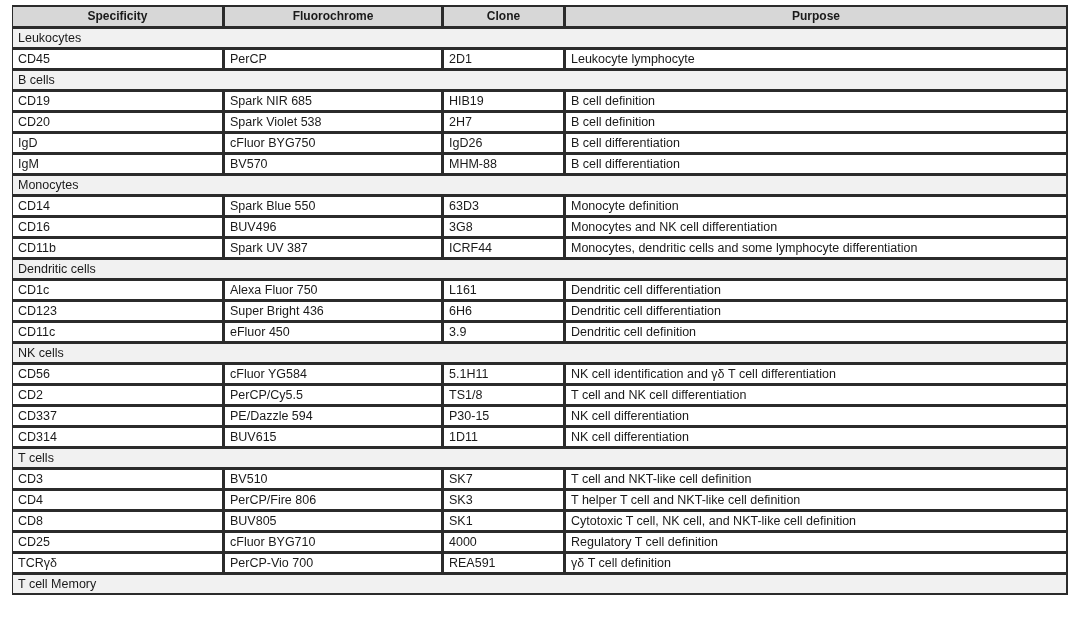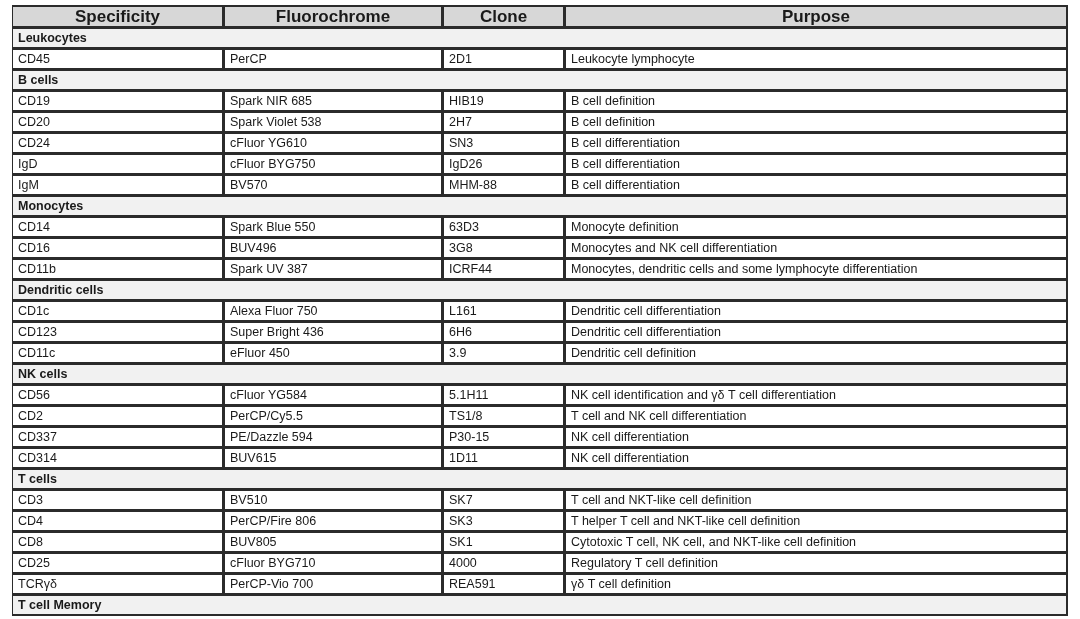--- a/index.html
+++ b/index.html
@@ -49,27 +49,27 @@
     overflow: hidden;
   }
 
   table.panel-table thead th {
     background: #d7d7d7;
     font-weight: bold;
     text-align: center;
     padding: 0;
     height: 19px;
     line-height: 19px;
-    font-size: 17px;
+    font-size: 12px;
     border-top-width: 2px;
   }
 
   tr.section-row td {
     background: #f1f1f1;
-    font-weight: bold;
+    font-weight: normal;
   }
 
   tr.data-row td {
     background: #ffffff;
     font-weight: normal;
   }
 </style>
 </head>
 <body>
 
@@ -108,26 +108,20 @@
           <td>HIB19</td>
           <td>B cell definition</td>
         </tr>
         <tr class="data-row">
           <td>CD20</td>
           <td>Spark Violet 538</td>
           <td>2H7</td>
           <td>B cell definition</td>
         </tr>
         <tr class="data-row">
-          <td>CD24</td>
-          <td>cFluor YG610</td>
-          <td>SN3</td>
-          <td>B cell differentiation</td>
-        </tr>
-        <tr class="data-row">
           <td>IgD</td>
           <td>cFluor BYG750</td>
           <td>IgD26</td>
           <td>B cell differentiation</td>
         </tr>
         <tr class="data-row">
           <td>IgM</td>
           <td>BV570</td>
           <td>MHM-88</td>
           <td>B cell differentiation</td>

